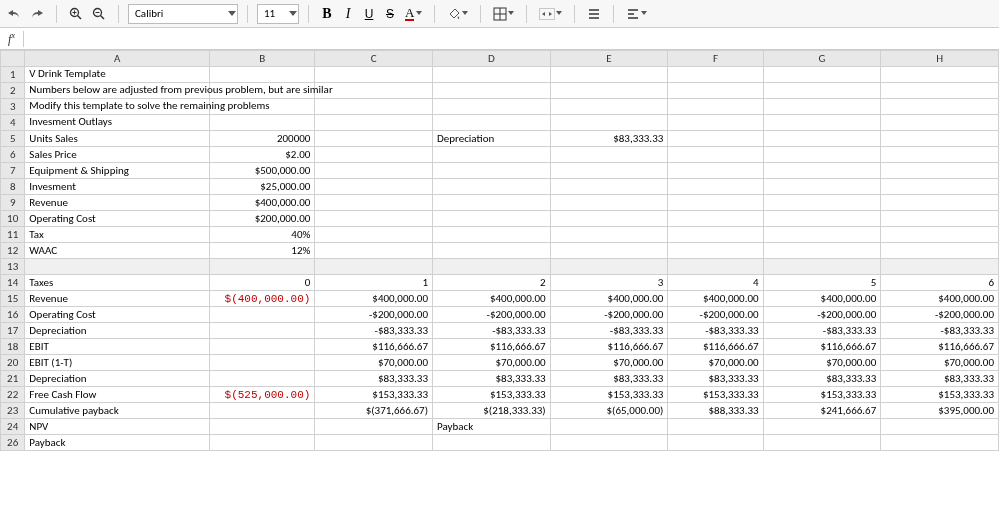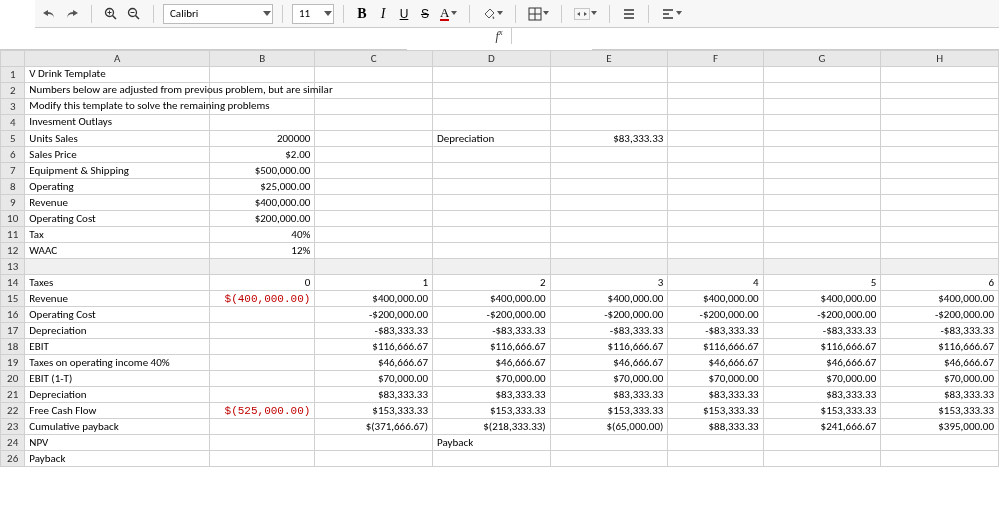--- a/index.html
+++ b/index.html
@@ -1,37 +1,37 @@
 <!DOCTYPE html>
 <html><head>
 <meta charset="utf-8">
 <style>
   * { box-sizing: border-box; }
   html, body { margin:0; padding:0; font-family: Calibri, Arial, sans-serif; font-size:11px; background:#fff; color:#000; }
   .container { width:999px; height:512px; overflow:hidden; position:relative; }
 
   
-  .toolbar { display:flex; align-items:center; height:28px; padding:6px 4px; gap:6px; border-bottom:1px solid #ccc; background:#f7f7f8;margin-left:35px; }
+  .toolbar { display:flex; align-items:center; height:28px; padding:6px 4px; gap:6px; border-bottom:1px solid #ccc; background:#f7f7f8; }
   .tb-grp { display:flex; align-items:center; gap:3px; }
   .tb-sep { width:1px; height:18px; background:#ccc; margin:0 3px; }
   .tb-btn { display:inline-flex; align-items:center; justify-content:center; min-width:18px; height:20px; padding:0 3px; cursor:pointer; }
   .tb-btn svg { display:block; }
   .dd { display:flex; align-items:center; border:1px solid #bbb; background:#fff; height:20px; }
   .dd span.val { padding:0 6px; }
   .dd .arrow { width:10px; display:flex; justify-content:center; }
   .arrow svg, .tri svg { display:block; }
   .font-box { width:110px; }
   .size-box { width:42px; }
   .bold { font-weight:bold; font-family:'Times New Roman', serif; font-size:14px; }
   .ital { font-style:italic; font-family:'Times New Roman', serif; font-size:14px; }
   .ul { text-decoration:underline; font-family:Arial; font-size:12px; }
   .strike { text-decoration:line-through; font-family:Arial; font-size:12px; }
 
   
-  .formula-bar { display:flex; align-items:center; height:22px; border-bottom:1px solid #ccc;flex-direction:column; }
+  .formula-bar { display:flex; align-items:center; height:22px; border-bottom:1px solid #ccc; }
   .fx { width:24px; text-align:center; font-style:italic; font-family:'Times New Roman',serif; font-size:12px; color:#333; border-right:1px solid #ccc; }
   .fx sup { font-size:8px; }
   .formula-input { flex:1; padding:0 4px; height:18px; border:none; outline:none; }
 
   
   .grid { position:relative; }
   table { border-collapse:collapse; table-layout:fixed; width:999px; }
   th, td { border:1px solid #d0d0d0; height:16px; padding:0 4px; overflow:hidden; white-space:nowrap; font-size:11px; }
   th { background:#e8e8e8; font-weight:normal; text-align:center; color:#333; }
   th.rowhdr { width:24px; background:#e8e8e8; }
@@ -299,21 +299,21 @@
             <td class="colB">$500,000.00</td>
             <td class="colC"></td>
             <td class="colD"></td>
             <td class="colE"></td>
             <td class="colF"></td>
             <td class="colG"></td>
             <td class="colH"></td>
           </tr>
           <tr>
             <td class="rowhdr">8</td>
-            <td class="colA left">Operating</td>
+            <td class="colA left">Invesment</td>
             <td class="colB">$25,000.00</td>
             <td class="colC"></td>
             <td class="colD"></td>
             <td class="colE"></td>
             <td class="colF"></td>
             <td class="colG"></td>
             <td class="colH"></td>
           </tr>
           <tr>
             <td class="rowhdr">9</td>
@@ -419,31 +419,20 @@
             <td class="colA left">EBIT</td>
             <td class="colB"></td>
             <td class="colC">$116,666.67</td>
             <td class="colD">$116,666.67</td>
             <td class="colE">$116,666.67</td>
             <td class="colF">$116,666.67</td>
             <td class="colG">$116,666.67</td>
             <td class="colH">$116,666.67</td>
           </tr>
           <tr>
-            <td class="rowhdr">19</td>
-            <td class="colA left">Taxes on operating income 40%</td>
-            <td class="colB"></td>
-            <td class="colC">$46,666.67</td>
-            <td class="colD">$46,666.67</td>
-            <td class="colE">$46,666.67</td>
-            <td class="colF">$46,666.67</td>
-            <td class="colG">$46,666.67</td>
-            <td class="colH">$46,666.67</td>
-          </tr>
-          <tr>
             <td class="rowhdr">20</td>
             <td class="colA left">EBIT (1-T)</td>
             <td class="colB"></td>
             <td class="colC">$70,000.00</td>
             <td class="colD">$70,000.00</td>
             <td class="colE">$70,000.00</td>
             <td class="colF">$70,000.00</td>
             <td class="colG">$70,000.00</td>
             <td class="colH">$70,000.00</td>
           </tr>

